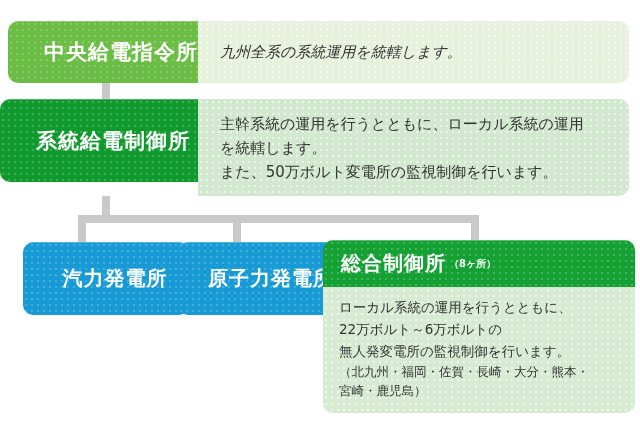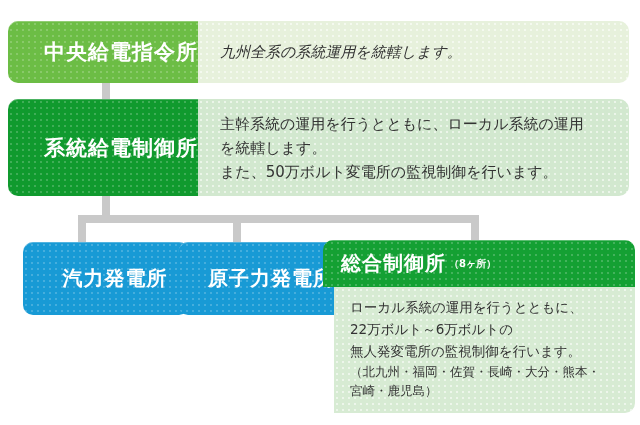--- a/index.html
+++ b/index.html
@@ -17,39 +17,39 @@
   .title-box{position:absolute;display:flex;align-items:center;justify-content:center;
              color:#ffffff;font-weight:bold;box-shadow:inset 0 1px 0 rgba(255,255,255,0.25);}
   .title-lg{font-size:21px;letter-spacing:1px;}
   .round-left{border-radius:10px 0 0 10px;}
   .round-right{border-radius:0 10px 10px 0;}
   .round-all{border-radius:10px;margin-left:13px;}
 
   .lvl1-title{left:8px;top:21px;width:190px;height:62px;background-color:#6cbd45;}
   .lvl1-desc{left:198px;top:21px;width:431px;height:62px;background-color:#e7f1dc;
              display:flex;align-items:center;padding-left:22px;box-sizing:border-box;font-style:italic;}
-  .lvl2-title{left:8px;top:99px;width:190px;height:97px;background-color:#109a2e;}
+  .lvl2-title{left:0;top:99px;width:190px;height:83px;background-color:#109a2e;}
   .lvl2-desc{left:198px;top:99px;width:431px;height:97px;background-color:#d2e8cf;
              display:flex;flex-direction:column;justify-content:center;padding-left:22px;box-sizing:border-box;}
   .desc-box{position:absolute;color:#333333;font-size:15px;line-height:24px;}
 
   .plant-box{position:absolute;top:242px;height:73px;background-color:#189ad5;
              display:flex;align-items:center;justify-content:center;color:#fff;
              font-weight:bold;font-size:20px;letter-spacing:1px;
              box-shadow:inset 0 1px 0 rgba(255,255,255,0.25);}
   .plant-1{left:10px;width:148px;}
   .plant-2{left:165px;width:150px;}
 
   .gc-box{position:absolute;left:323px;top:240px;width:312px;height:173px;border-radius:10px;overflow:hidden;}
   .gc-header{height:47px;background-color:#14a033;display:flex;align-items:center;justify-content:flex-start;
              color:#ffffff;font-weight:bold;box-shadow:inset 0 1px 0 rgba(255,255,255,0.3);}
   .gc-header .main{font-size:20px;letter-spacing:1px;}
   .gc-header .suffix{font-size:10px;margin-left:3px;}
   .gc-body{height:126px;background-color:#d7ebd3;color:#333333;
-           padding:9px 12px 0 16px;box-sizing:border-box;margin-left:11px;}
+           padding:9px 12px 0 16px;box-sizing:border-box;}
   .gc-line{font-size:13.5px;line-height:22px;}
   .gc-line-sm{font-size:12.5px;line-height:19px;}
 </style>
 </head>
 <body>
 
 <div class="canvas">
 
   <div class="conn" style="left:102px;top:83px;width:8px;height:16px;"></div>
   <div class="conn" style="left:102px;top:196px;width:8px;height:27px;"></div>

